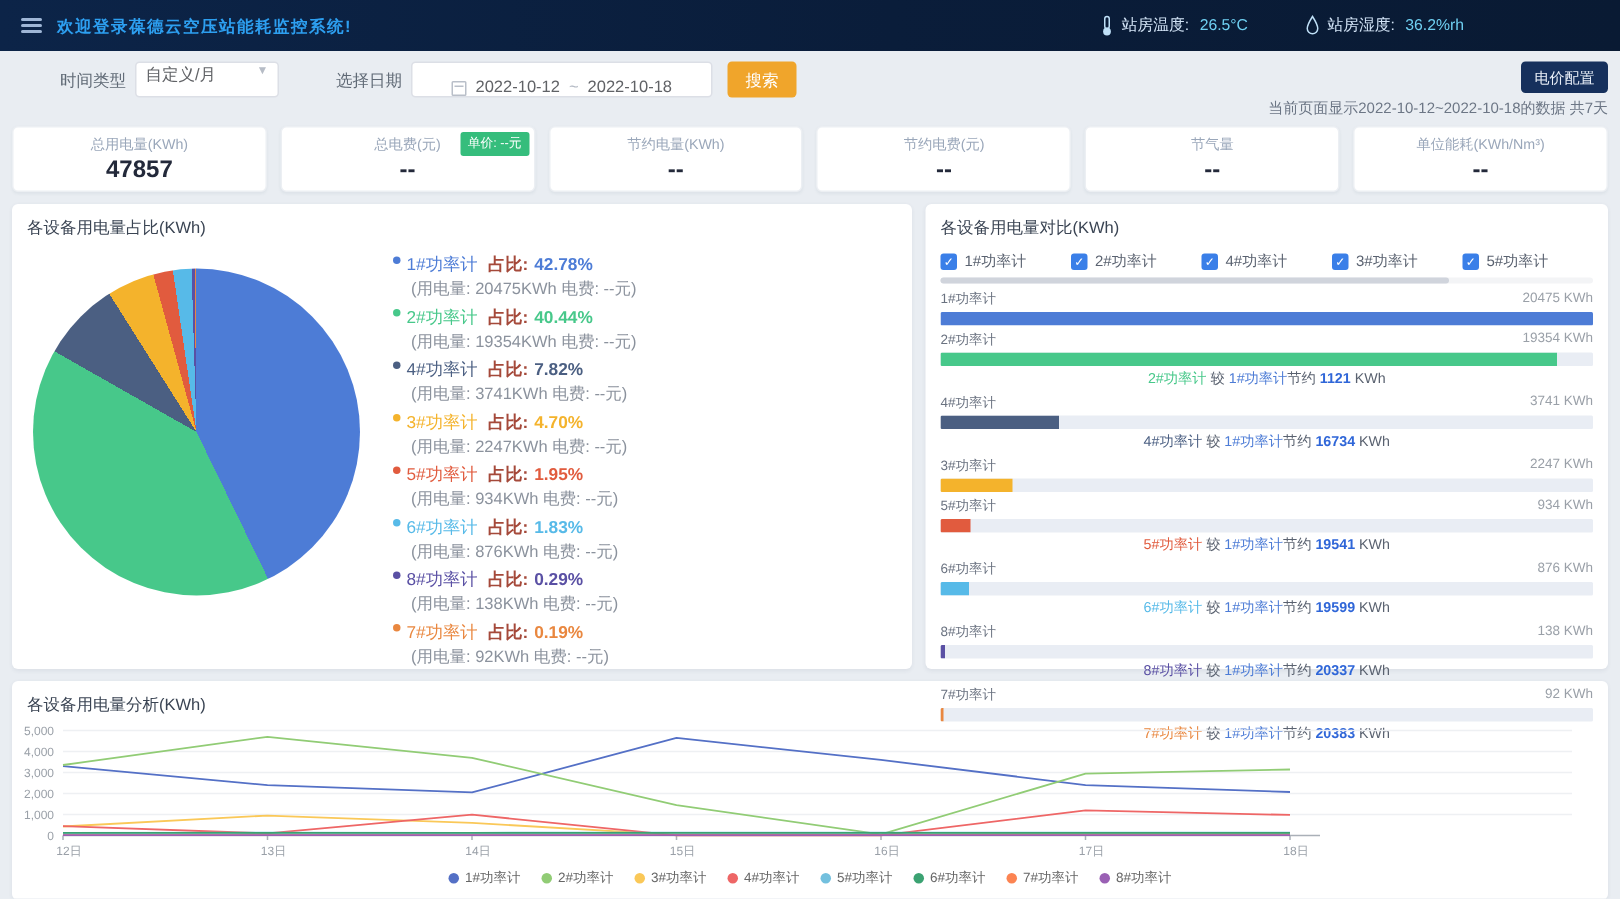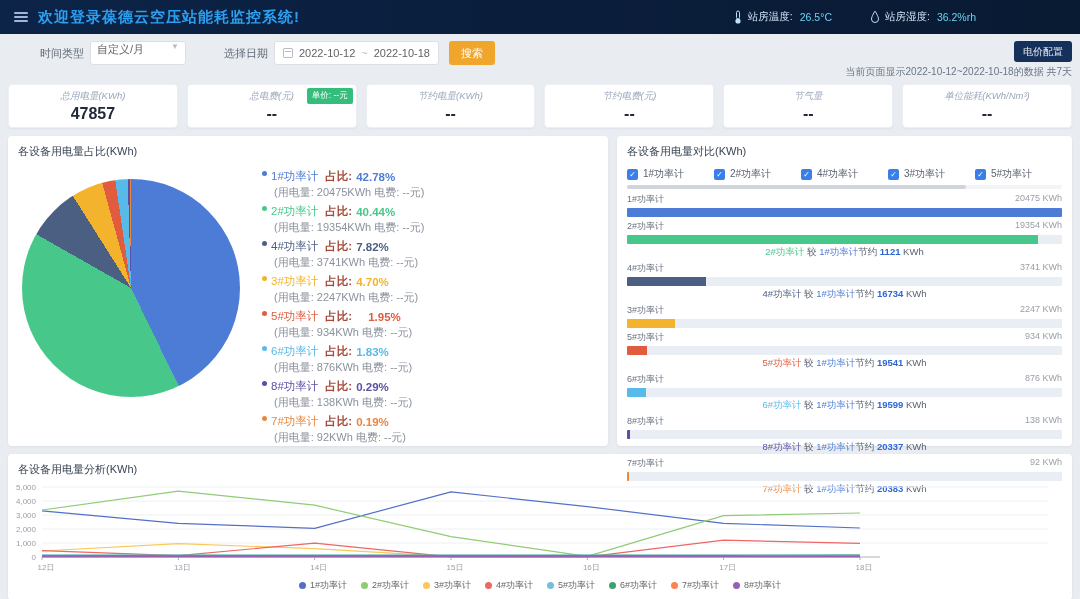--- a/index.html
+++ b/index.html
@@ -3,47 +3,47 @@
 <meta charset="utf-8">
 <style>
   * { margin:0; padding:0; box-sizing:border-box; }
   html,body { width:1080px; height:599px; overflow:hidden; background:#e9edf2;
     font-family:"Liberation Sans","DejaVu Sans",sans-serif; }
   
   .hdr { height:34px; background:linear-gradient(90deg,#0c2448 0%,#0a1d3a 55%,#091a33 100%);
     display:flex; align-items:center; padding:0 14px; }
   .burger { width:14px; display:flex; flex-direction:column; gap:2px; margin-right:10px; cursor:pointer;}
   .burger i { display:block; height:2px; background:#9fb6d6; border-radius:1px;}
-  .hdr-title { color:#2d9ff0; font-size:15px; font-weight:bold; letter-spacing:1px; }
+  .hdr-title { color:#2d9ff0; font-size:11px; font-weight:bold; letter-spacing:1px; }
   .hdr-right { margin-left:auto; display:flex; align-items:center; gap:38px; margin-right:90px;}
   .env-item { display:flex; align-items:center; gap:5px; font-size:10.5px; color:#d3e4f6;justify-content:center;}
   .env-item b { color:#6fd0f2; font-weight:normal; margin-left:2px;}
   
   .toolbar { display:flex; padding:7px 8px 0 8px; align-items:flex-start;}
   .tb-left { display:flex; align-items:center; gap:6px; }
   .tb-label { font-size:11px; color:#606a76;padding-left:32px; }
   .tb-select { width:96px; height:24px; background:#fff; border:1px solid #dcdfe6; border-radius:3px;
     display:flex; align-items:flex-start; padding:0 6px; font-size:11px; color:#606266; cursor:pointer;}
   .tb-select .car { margin-left:auto; color:#b6bcc6; font-size:8px; }
   .tb-select .car::after { content:"▼"; }
   .date-box { height:24px; background:#fff; border:1px solid #dcdfe6; border-radius:3px;
-    display:flex; align-items:center; padding:0 8px; gap:6px; font-size:11px; color:#606266; cursor:pointer;}
+    display:flex; align-items:flex-end; padding:0 26px; gap:6px; font-size:11px; color:#606266; cursor:pointer;}
   .cal-ic { width:10px; height:10px; border:1px solid #b9bfc9; border-radius:1px; position:relative;}
   .cal-ic::before { content:""; position:absolute; left:1px; right:1px; top:2px; height:1px; background:#b9bfc9;}
   .btn-search { height:24px; padding:0 12px; background:#f0a52b; border:none; border-radius:3px;
     color:#fff; font-size:11px; cursor:pointer; margin-left:4px;}
   .tb-right { margin-left:auto; display:flex; flex-direction:column; align-items:flex-end; gap:3px;}
   .btn-config { height:21px; padding:0 9px; background:#16305c; border:none; border-radius:3px;
     color:#e8eef7; font-size:10px; cursor:pointer;}
   .range-info { font-size:10px; color:#6c7685; }
   
   .kpi-row { display:flex; gap:9px; padding:5px 8px 0 8px; }
   .kpi-card { flex:1; background:#fff; border:1px solid #eceff3; border-radius:4px;
     box-shadow:0 1px 2px rgba(40,60,90,.06); text-align:center; padding:5px 0 6px; position:relative; height:44px;}
-  .kpi-label { font-size:9.5px; color:#9aa7ba;font-style:italic; }
+  .kpi-label { font-size:9.5px; color:#9aa7ba; }
   .kpi-value { font-size:16px; font-weight:bold; color:#23293a; margin-top:2px; }
   .kpi-badge { position:absolute; top:3px; right:3px; background:#35bd7c; color:#fff;
     font-size:8.5px; padding:2px 5px; border-radius:2px;}
   
   .main-row { display:flex; gap:9px; padding:8px 8px 0 8px; }
   .panel { background:#fff; border-radius:4px; box-shadow:0 1px 3px rgba(40,60,90,.07); }
   .panel-title { font-size:11px; color:#3a4453; padding:8px 10px 2px 10px; }
   .pie-panel { width:600px; height:310px; }
   .pie-wrap { display:flex; padding:6px 8px 0 14px; }
   .pie-chart { width:218px; height:218px; border-radius:50%; margin-top:12px; flex:none; }
@@ -198,21 +198,21 @@
               <span class="pl-ratio">占比:</span>
               <span class="pl-pct" style="color: rgb(244, 179, 44);"> 4.70%</span>
             </div>
             <div class="pl-line2">(用电量: 2247KWh 电费: --元)</div>
           </div>
           <div class="pl-item">
             <div class="pl-line1">
               <span class="pl-dot" style="background: rgb(225, 91, 62);"></span>
               <span style="color: rgb(225, 91, 62);">5#功率计</span>
               <span class="pl-ratio">占比:</span>
-              <span class="pl-pct" style="color: rgb(225, 91, 62); margin-left: 12px;"> 1.95%</span>
+              <span class="pl-pct" style="color: rgb(225, 91, 62);"> 1.95%</span>
             </div>
             <div class="pl-line2">(用电量: 934KWh 电费: --元)</div>
           </div>
           <div class="pl-item">
             <div class="pl-line1">
               <span class="pl-dot" style="background: rgb(87, 186, 232);"></span>
               <span style="color: rgb(87, 186, 232);">6#功率计</span>
               <span class="pl-ratio">占比:</span>
               <span class="pl-pct" style="color: rgb(87, 186, 232);"> 1.83%</span>
             </div>

